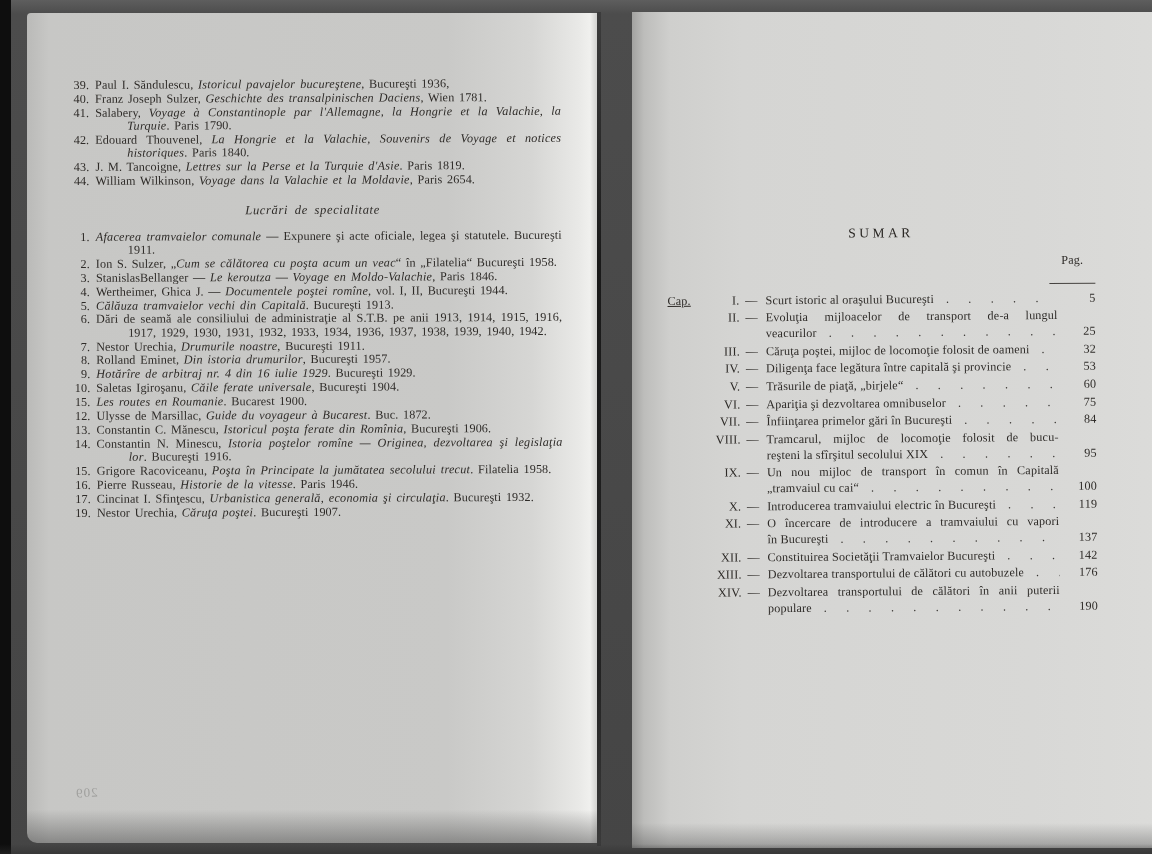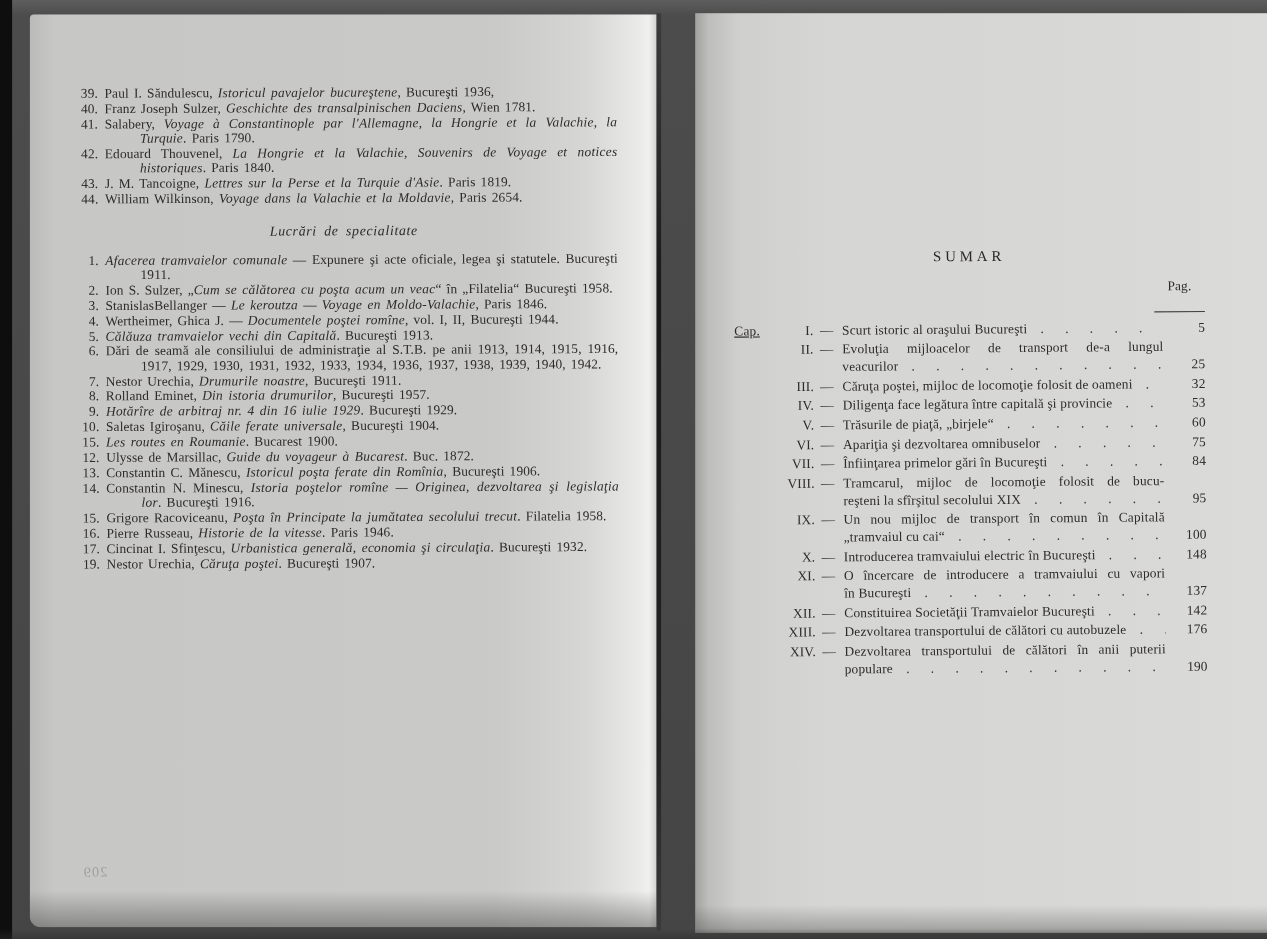--- a/index.html
+++ b/index.html
@@ -231,21 +231,21 @@
           <div class="toc-entry">
             <span class="toc-cap"></span>
             <span class="toc-num">X.</span>
             <span class="toc-dash">—</span>
             <span class="toc-body">
               <span class="toc-line last">
                 <span class="toc-line-text">Introducerea tramvaiului electric în Bucureşti</span>
                 <span class="leader">. . . . . . . . . . . . . . . . . . . . . . . . . . . . . . . . . . . . . . . . </span>
               </span>
             </span>
-            <span class="toc-page">148</span>
+            <span class="toc-page">119</span>
           </div>
           <div class="toc-entry">
             <span class="toc-cap"></span>
             <span class="toc-num">XI.</span>
             <span class="toc-dash">—</span>
             <span class="toc-body">
               <span class="toc-line just">O încercare de introducere a tramvaiului cu vapori</span>
               <span class="toc-line last">
                 <span class="toc-line-text">în Bucureşti</span>
                 <span class="leader">. . . . . . . . . . . . . . . . . . . . . . . . . . . . . . . . . . . . . . . . </span>

